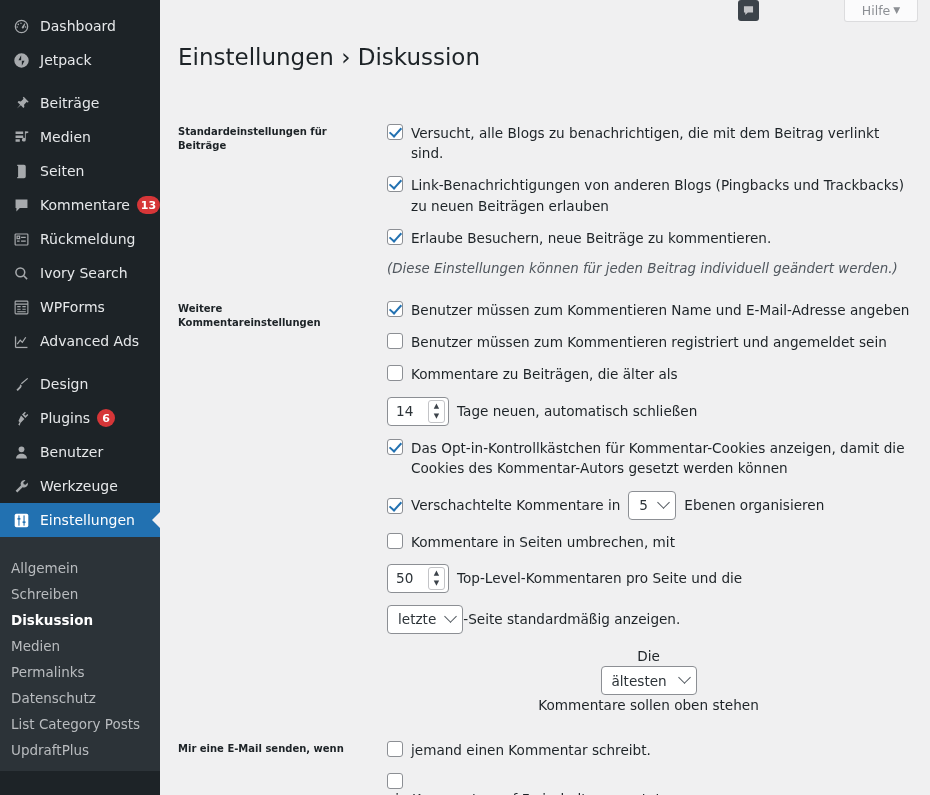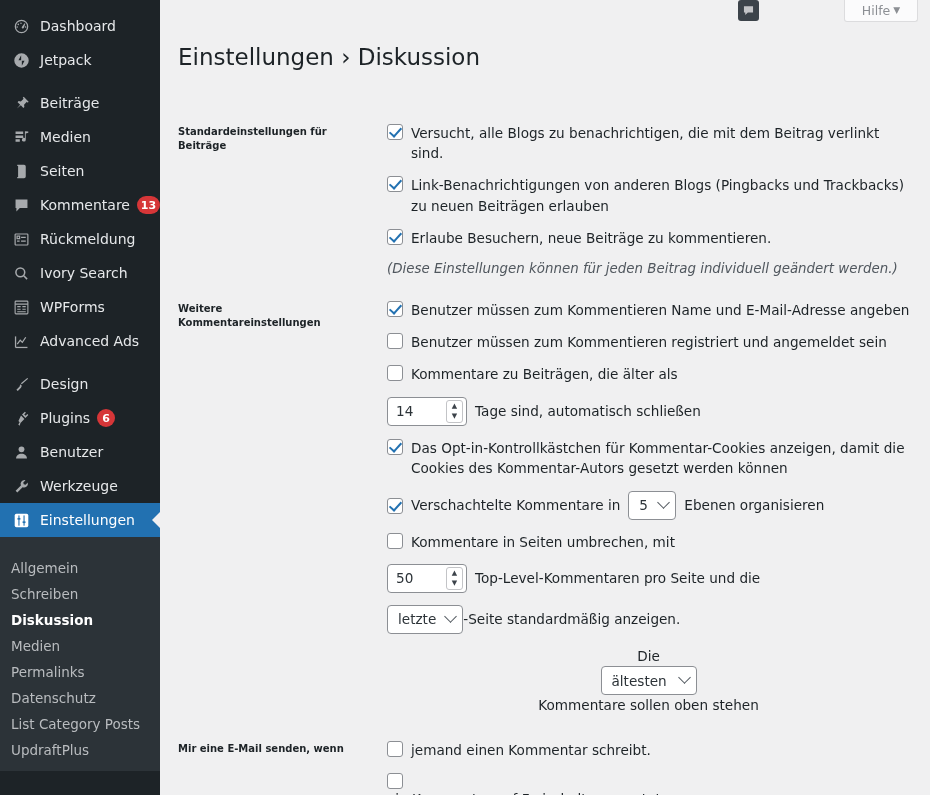--- a/index.html
+++ b/index.html
@@ -180,21 +180,21 @@
     margin-top: 2px;
   }
 
   .inline { display: flex; align-items: center; flex-wrap: wrap; gap: 0; }
   .inline .txt { font-size: 13.6px; color: #1d2327; }
 
   
   .spinner {
     display: inline-flex;
     align-items: stretch;
-    width: 80px; height: 29px;
+    width: 62px; height: 29px;
     border: 1px solid #8c8f94;
     border-radius: 4px;
     background: #fff;
     overflow: hidden;
     vertical-align: middle;
   }
   .spinner .num {
     flex: 1 1 auto;
     display: flex; align-items: center;
     padding-left: 8px;
@@ -471,21 +471,21 @@
 
           <div class="field inline">
             <span class="spinner">
               <span class="num">14</span>
               <span class="arrows">
                 <span>▲</span>
                 <span>▼</span>
               </span>
             </span>
             <span class="gap-sm"></span>
-            <span class="txt">Tage sind, automatisch schließen</span>
+            <span class="txt">Tage neuen, automatisch schließen</span>
           </div>
 
           <div class="field">
             <span class="cb checked"></span>
             <span class="cb-label">Das Opt-in-Kontrollkästchen für Kommentar-Cookies anzeigen, damit die Cookies des Kommentar-Autors gesetzt werden können</span>
           </div>
 
           <div class="field inline">
             <span class="cb checked"></span>
             <span class="cb-label">Verschachtelte Kommentare in</span>

